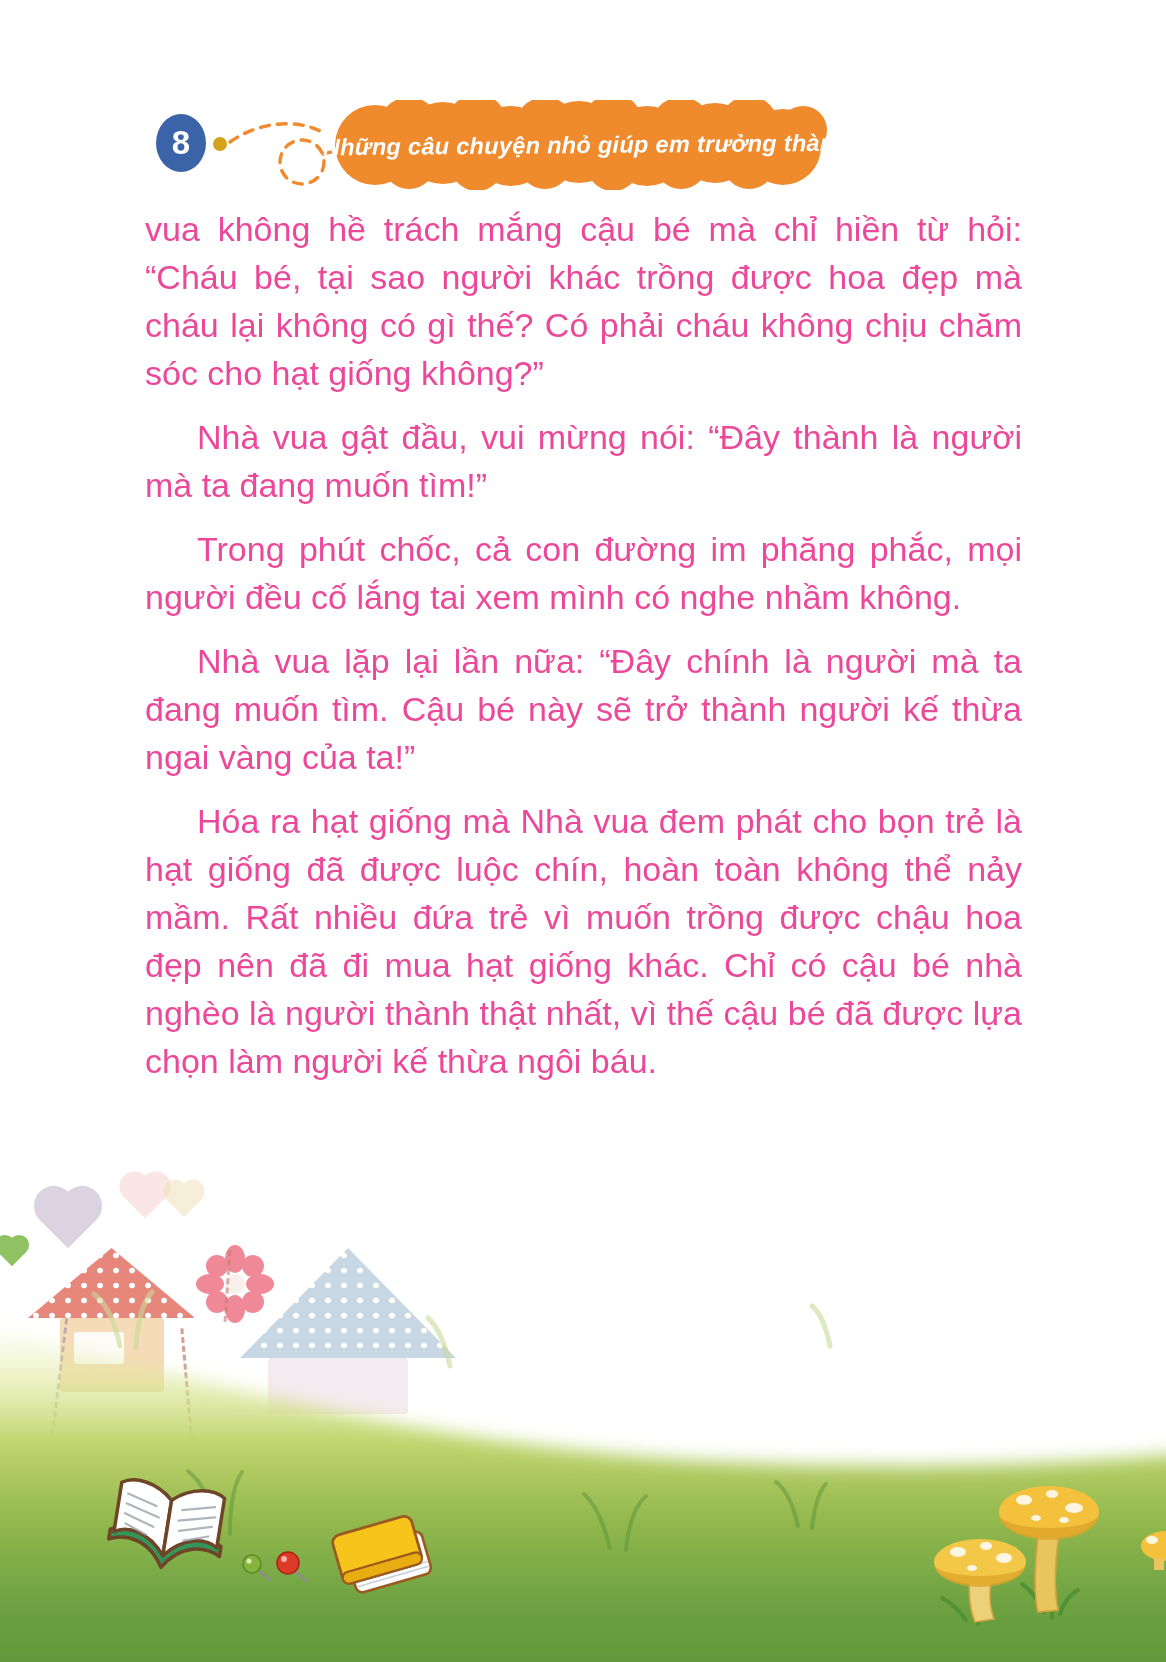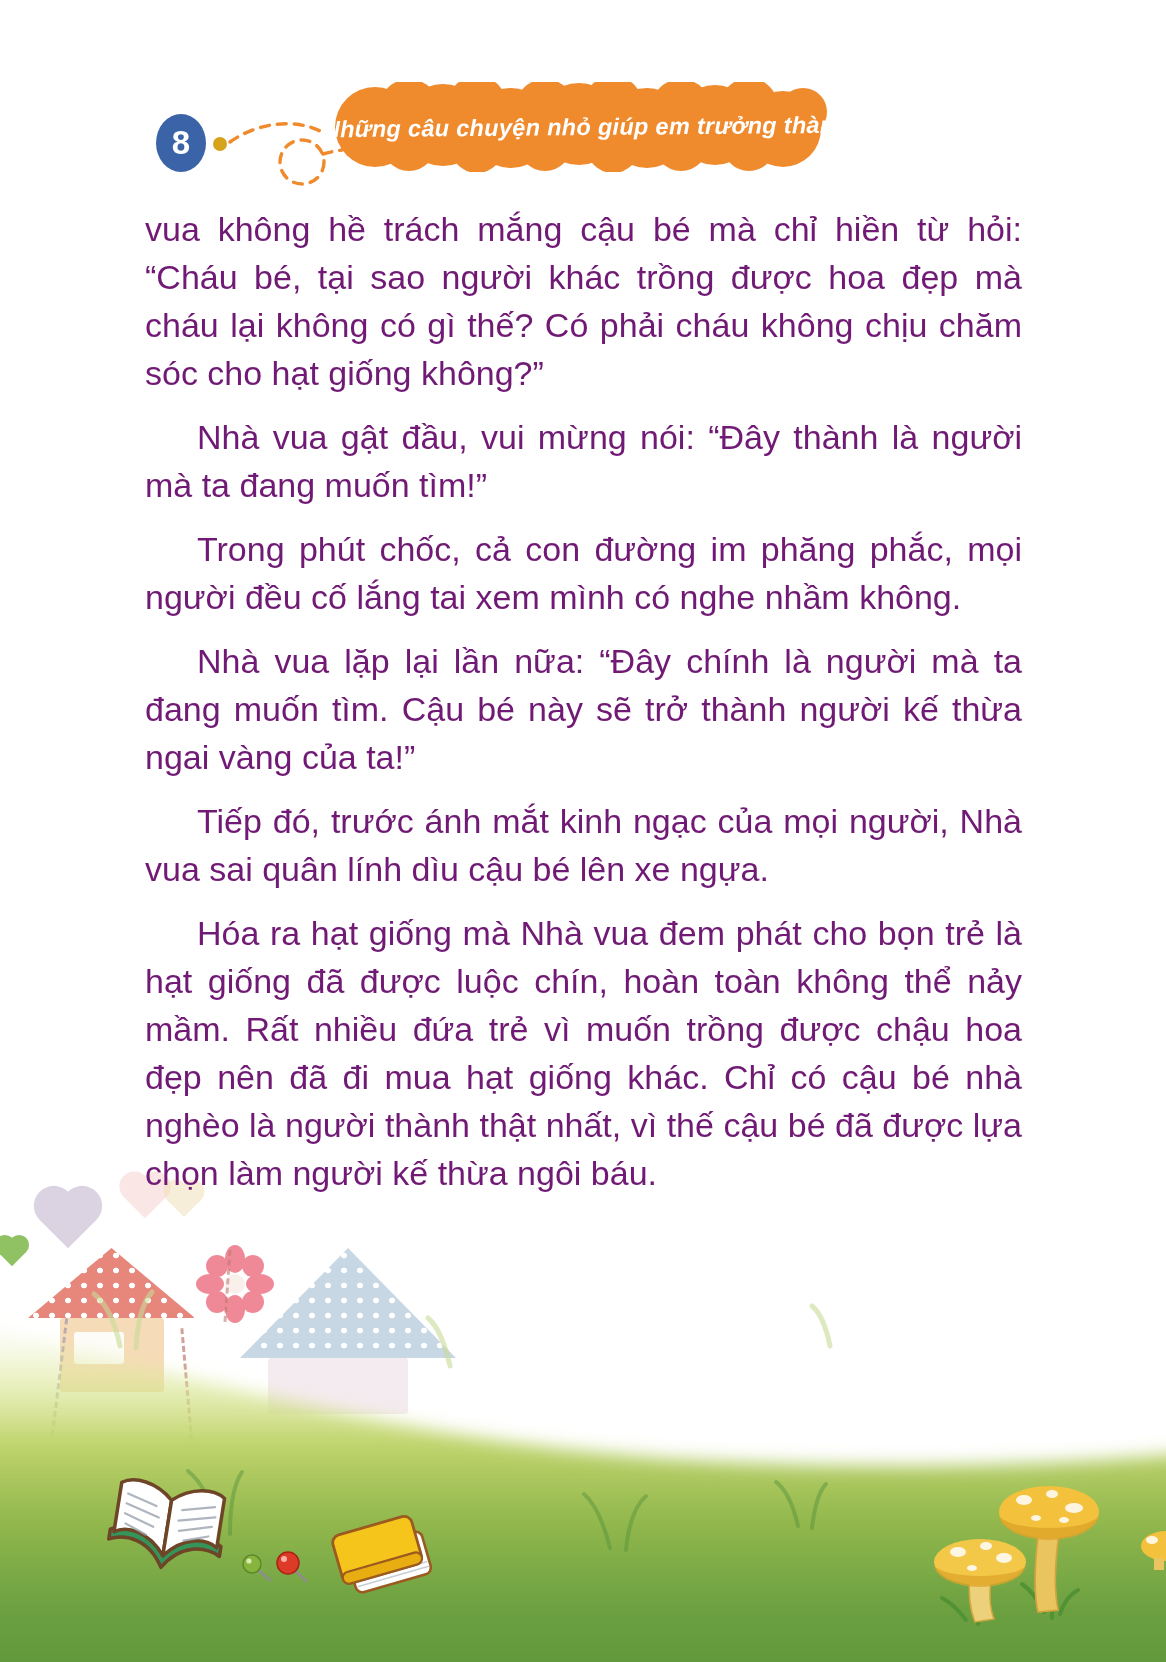--- a/index.html
+++ b/index.html
@@ -10,32 +10,32 @@
     font-family:"Liberation Sans","DejaVu Sans",sans-serif;
   }
   
   .pagenum{
     position:absolute;left:156px;top:114px;width:50px;height:58px;
     background:#3b63a8;border-radius:50%;
     display:flex;align-items:center;justify-content:center;
     color:#fff;font-size:33px;font-weight:bold;z-index:6;
   }
   .connector{position:absolute;left:210px;top:106px;z-index:6;}
-  .banner{position:absolute;left:333px;top:82px;width:506px;height:90px;z-index:6;}
+  .banner{position:absolute;left:333px;top:100px;width:506px;height:90px;z-index:6;}
   .banner svg{position:absolute;left:0;top:0;}
   .banner-text{
     position:absolute;left:0;top:0;width:100%;height:100%;
     display:flex;align-items:center;justify-content:center;
     color:#ffffff;font-size:23.5px;font-weight:bold;font-style:italic;
     letter-spacing:.3px;transform:rotate(-0.5deg);white-space:nowrap;
   }
   
   .story{
     position:absolute;left:145px;top:205px;width:877px;z-index:5;
-    font-size:34px;line-height:48px;color:#701a75;text-align:justify;
+    font-size:34px;line-height:48px;color:#ec4899;text-align:justify;
   }
   .story p{margin:0 0 16px 0;text-indent:52px;}
   .story p.no-indent{text-indent:0;}
   
   .grass{position:absolute;left:-30px;bottom:-14px;width:1226px;height:450px;z-index:1;pointer-events:none;}
   
   .scene{position:absolute;left:0;top:1060px;width:520px;height:360px;z-index:0;pointer-events:none;}
   .heart{position:absolute;transform:rotate(-45deg);}
   .heart,.heart::before,.heart::after{background:var(--c);}
   .heart::before,.heart::after{content:"";position:absolute;border-radius:50%;width:100%;height:100%;}
@@ -157,21 +157,20 @@
       </g>
     </svg>
     <div class="banner-text">Những câu chuyện nhỏ giúp em trưởng thành</div>
   </div>
 
   <main class="story">
     <p class="no-indent">vua không hề trách mắng cậu bé mà chỉ hiền từ hỏi: “Cháu bé, tại sao người khác trồng được hoa đẹp mà cháu lại không có gì thế? Có phải cháu không chịu chăm sóc cho hạt giống không?”</p>
     <p>Nhà vua gật đầu, vui mừng nói: “Đây thành là người mà ta đang muốn tìm!”</p>
     <p>Trong phút chốc, cả con đường im phăng phắc, mọi người đều cố lắng tai xem mình có nghe nhầm không.</p>
     <p>Nhà vua lặp lại lần nữa: “Đây chính là người mà ta đang muốn tìm. Cậu bé này sẽ trở thành người kế thừa ngai vàng của ta!”</p>
-    <p>Tiếp đó, trước ánh mắt kinh ngạc của mọi người, Nhà vua sai quân lính dìu cậu bé lên xe ngựa.</p>
     <p>Hóa ra hạt giống mà Nhà vua đem phát cho bọn trẻ là hạt giống đã được luộc chín, hoàn toàn không thể nảy mầm. Rất nhiều đứa trẻ vì muốn trồng được chậu hoa đẹp nên đã đi mua hạt giống khác. Chỉ có cậu bé nhà nghèo là người thành thật nhất, vì thế cậu bé đã được lựa chọn làm người kế thừa ngôi báu.</p>
   </main>
 
   <svg class="deco" style="left:104px;top:1468px;transform:rotate(9deg);" width="128" height="110" viewBox="0 0 128 110">
     <path d="M8,70 C24,60 48,62 64,88 C80,62 104,60 120,70 L120,80 C104,72 80,74 64,100 C48,74 24,72 8,80 Z" fill="#35945a" stroke="#6e4526" stroke-width="3.5" stroke-linejoin="round"></path>
     <path d="M64,32 C46,16 24,14 12,22 L12,72 C24,64 46,66 64,88 Z" fill="#ffffff" stroke="#6e4526" stroke-width="3.5" stroke-linejoin="round"></path>
     <path d="M64,32 C82,16 104,14 116,22 L116,72 C104,64 82,66 64,88 Z" fill="#ffffff" stroke="#6e4526" stroke-width="3.5" stroke-linejoin="round"></path>
     <g stroke="#9aa3ad" stroke-width="2.2" stroke-linecap="round" opacity="0.8">
       <path d="M20,32 L50,40"></path>
         <path d="M20,42 L54,51"></path>

